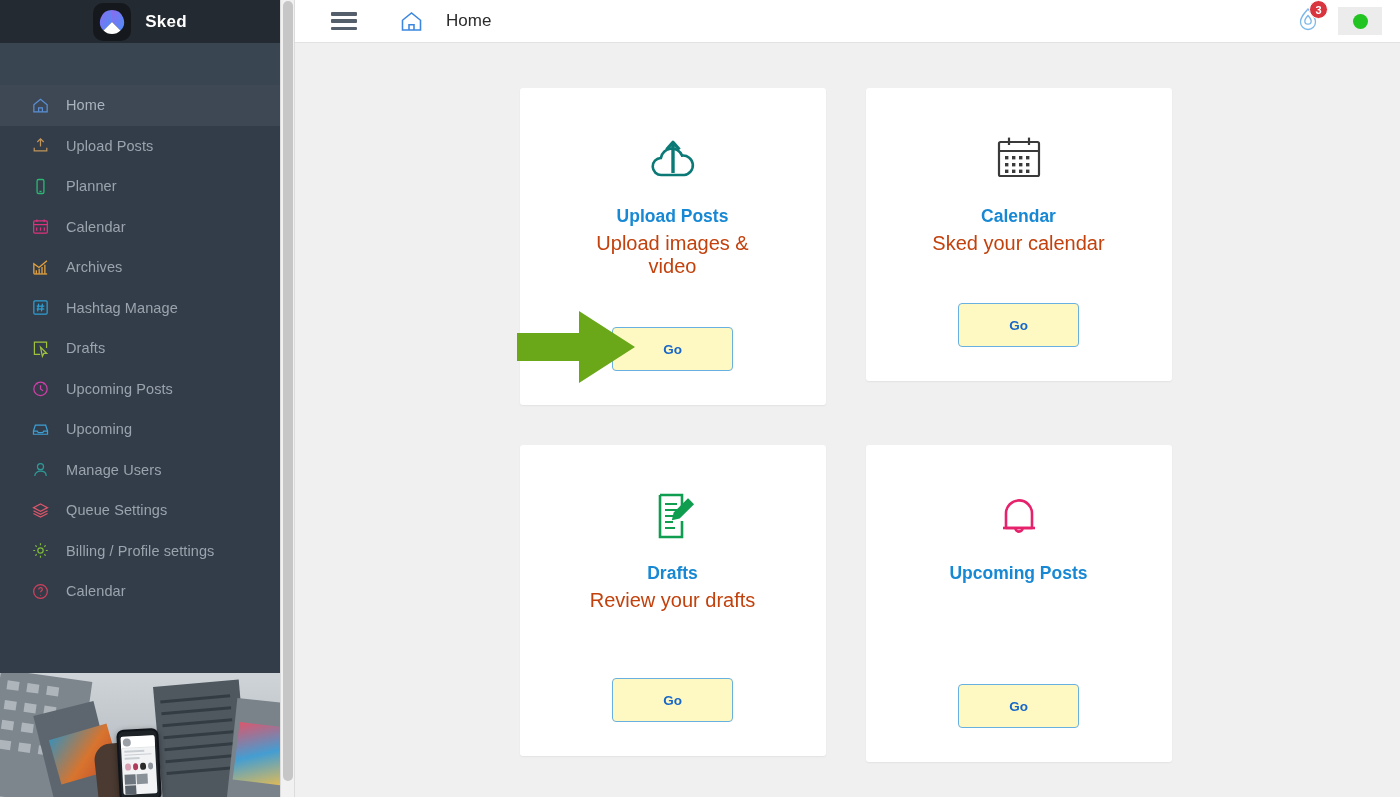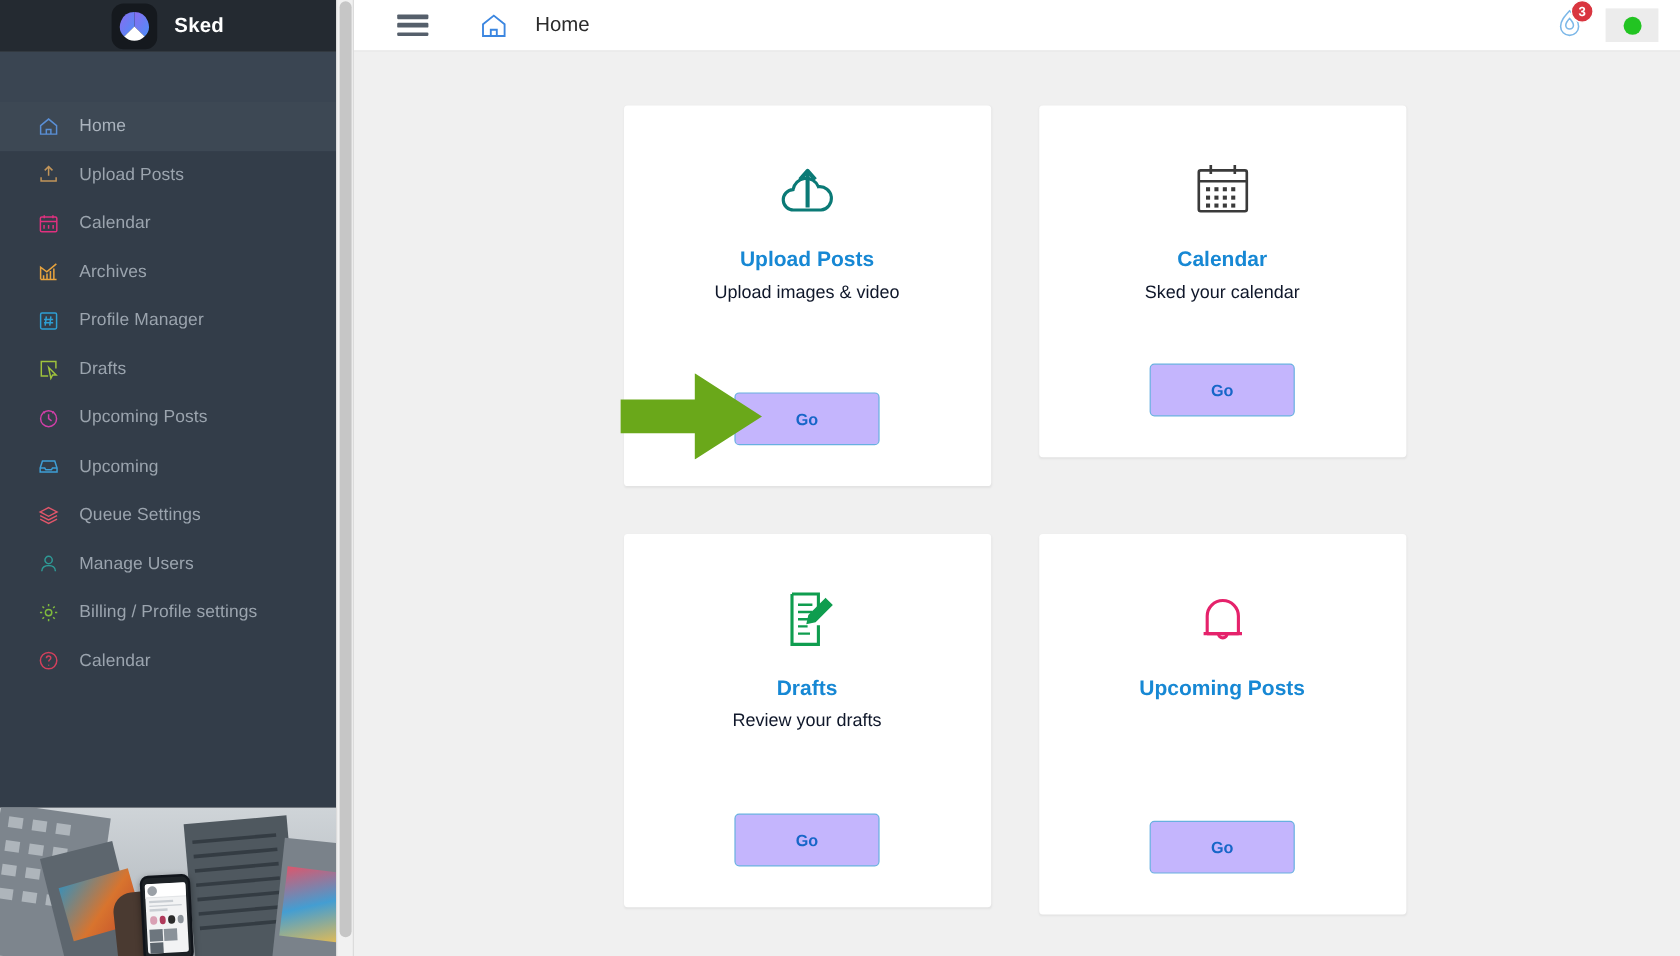--- a/index.html
+++ b/index.html
@@ -134,26 +134,26 @@
   }
   .card-a { height: 317px; }
   .card-b { height: 293px; }
   .card-c { height: 311px; }
   .card-d { height: 317px; }
   .card-ico { height: 62px; display: flex; align-items: center; justify-content: center; }
   .card-title {
     margin-top: 16px; color: #1788d4; font-size: 17.5px; font-weight: 700; text-align: center;
   }
   .card-sub {
-    margin-top: 5px; color: #0f172a; font-size: 15px; text-align: center;
+    margin-top: 5px; color: #c2410c; font-size: 20px; text-align: center;
     line-height: 23px; max-width: 180px;
   }
   .go-btn {
     margin-top: auto; width: 121px; height: 44px;
-    border: 1px solid #68b0e0; border-radius: 4px; background: #c4b5fd;
+    border: 1px solid #68b0e0; border-radius: 4px; background: #fef9c3;
     color: #1766c8; font-size: 13.5px; font-weight: 700;
     display: flex; align-items: center; justify-content: center; cursor: pointer;
   }
   .card-b .go-btn, .card-d .go-btn { width: 121px; }
 
   
   .anno-arrow {
     position: absolute; left: 222px; top: 268px; width: 118px; height: 72px;
     pointer-events: none;
   }
@@ -201,20 +201,29 @@
         <span class="nav-ico">
           <svg width="19" height="19" viewBox="0 0 20 20" fill="none" stroke="#c2955a" stroke-width="1.3">
             <path d="M10 3 v8"></path>
               <path d="M6.6 6.3 L10 3 l3.4 3.3"></path>
             <path d="M3.4 12.4 v3.3 h13.2 v-3.3"></path>
           </svg>
         </span>
         <span class="nav-label">Upload Posts</span>
       </div>
 
+      <div class="nav-item">
+        <span class="nav-ico">
+          <svg width="19" height="19" viewBox="0 0 20 20" fill="none" stroke="#2bb673" stroke-width="1.4">
+            <rect x="6.4" y="2.6" width="7.2" height="14.8" rx="1.6"></rect>
+            <line x1="8.9" y1="15.2" x2="11.1" y2="15.2"></line>
+          </svg>
+        </span>
+        <span class="nav-label">Planner</span>
+      </div>
 
       <div class="nav-item">
         <span class="nav-ico">
           <svg width="19" height="19" viewBox="0 0 20 20" fill="none" stroke="#e0317f" stroke-width="1.3">
             <rect x="2.8" y="4" width="14.4" height="13" rx="1.2"></rect>
             <line x1="2.8" y1="8" x2="17.2" y2="8"></line>
             <line x1="6.2" y1="2.6" x2="6.2" y2="5.2"></line>
               <line x1="13.8" y1="2.6" x2="13.8" y2="5.2"></line>
             <line x1="6" y1="11" x2="6" y2="14.4"></line>
               <line x1="10" y1="11" x2="10" y2="14.4"></line>
@@ -241,21 +250,21 @@
       <div class="nav-item">
         <span class="nav-ico">
           <svg width="19" height="19" viewBox="0 0 20 20" fill="none" stroke="#2e9fd4" stroke-width="1.3">
             <rect x="3" y="3" width="14" height="14" rx="1.2"></rect>
             <line x1="8" y1="6" x2="7" y2="14"></line>
               <line x1="12" y1="6" x2="11" y2="14"></line>
             <line x1="6" y1="8.6" x2="14" y2="8.6"></line>
               <line x1="6" y1="11.6" x2="14" y2="11.6"></line>
           </svg>
         </span>
-        <span class="nav-label">Profile Manager</span>
+        <span class="nav-label">Hashtag Manage</span>
       </div>
 
       <div class="nav-item">
         <span class="nav-ico">
           <svg width="19" height="19" viewBox="0 0 20 20" fill="none" stroke="#9fc23c" stroke-width="1.3">
             <path d="M16.4 9.6 V3.4 H3.6 v12.8 h6"></path>
             <path d="M10 8.6 L16.6 15.2 h-3.1 l-1.5 3 Z" fill="#333d49"></path>
           </svg>
         </span>
         <span class="nav-label">Drafts</span>
@@ -279,37 +288,37 @@
             <path d="M2.6 11.6 L4.6 5.4 h10.8 l2 6.2 v3.4 H2.6 Z"></path>
             <path d="M2.6 11.6 h4 l1 1.6 h4.8 l1-1.6 h4"></path>
           </svg>
         </span>
         <span class="nav-label">Upcoming</span>
       </div>
 
 
       <div class="nav-item">
         <span class="nav-ico">
+          <svg width="19" height="19" viewBox="0 0 20 20" fill="none" stroke="#2e9a96" stroke-width="1.3">
+            <circle cx="10" cy="7" r="3.2"></circle>
+            <path d="M4 16.8 c0-3.2 2.7-5 6-5 s6 1.8 6 5"></path>
+          </svg>
+        </span>
+        <span class="nav-label">Manage Users</span>
+      </div>
+
+      <div class="nav-item">
+        <span class="nav-ico">
           <svg width="19" height="19" viewBox="0 0 20 20" fill="none" stroke="#e0566a" stroke-width="1.25">
             <path d="M10 3.2 L17.4 7 L10 10.8 L2.6 7 Z"></path>
             <path d="M2.6 10.2 L10 14 l7.4-3.8"></path>
             <path d="M2.6 13.2 L10 17 l7.4-3.8"></path>
           </svg>
         </span>
         <span class="nav-label">Queue Settings</span>
-      </div>
-
-      <div class="nav-item">
-        <span class="nav-ico">
-          <svg width="19" height="19" viewBox="0 0 20 20" fill="none" stroke="#2e9a96" stroke-width="1.3">
-            <circle cx="10" cy="7" r="3.2"></circle>
-            <path d="M4 16.8 c0-3.2 2.7-5 6-5 s6 1.8 6 5"></path>
-          </svg>
-        </span>
-        <span class="nav-label">Manage Users</span>
       </div>
 
       <div class="nav-item">
         <span class="nav-ico">
           <svg width="19" height="19" viewBox="0 0 20 20" fill="none" stroke="#7fbb3c" stroke-width="1.3">
             <circle cx="10" cy="10" r="2.8"></circle>
             <path d="M10 2.4 v2 M10 15.6 v2 M2.4 10 h2 M15.6 10 h2
                      M4.6 4.6 l1.4 1.4 M14 14 l1.4 1.4 M15.4 4.6 L14 6 M6 14 l-1.4 1.4"></path>
           </svg>
         </span>

